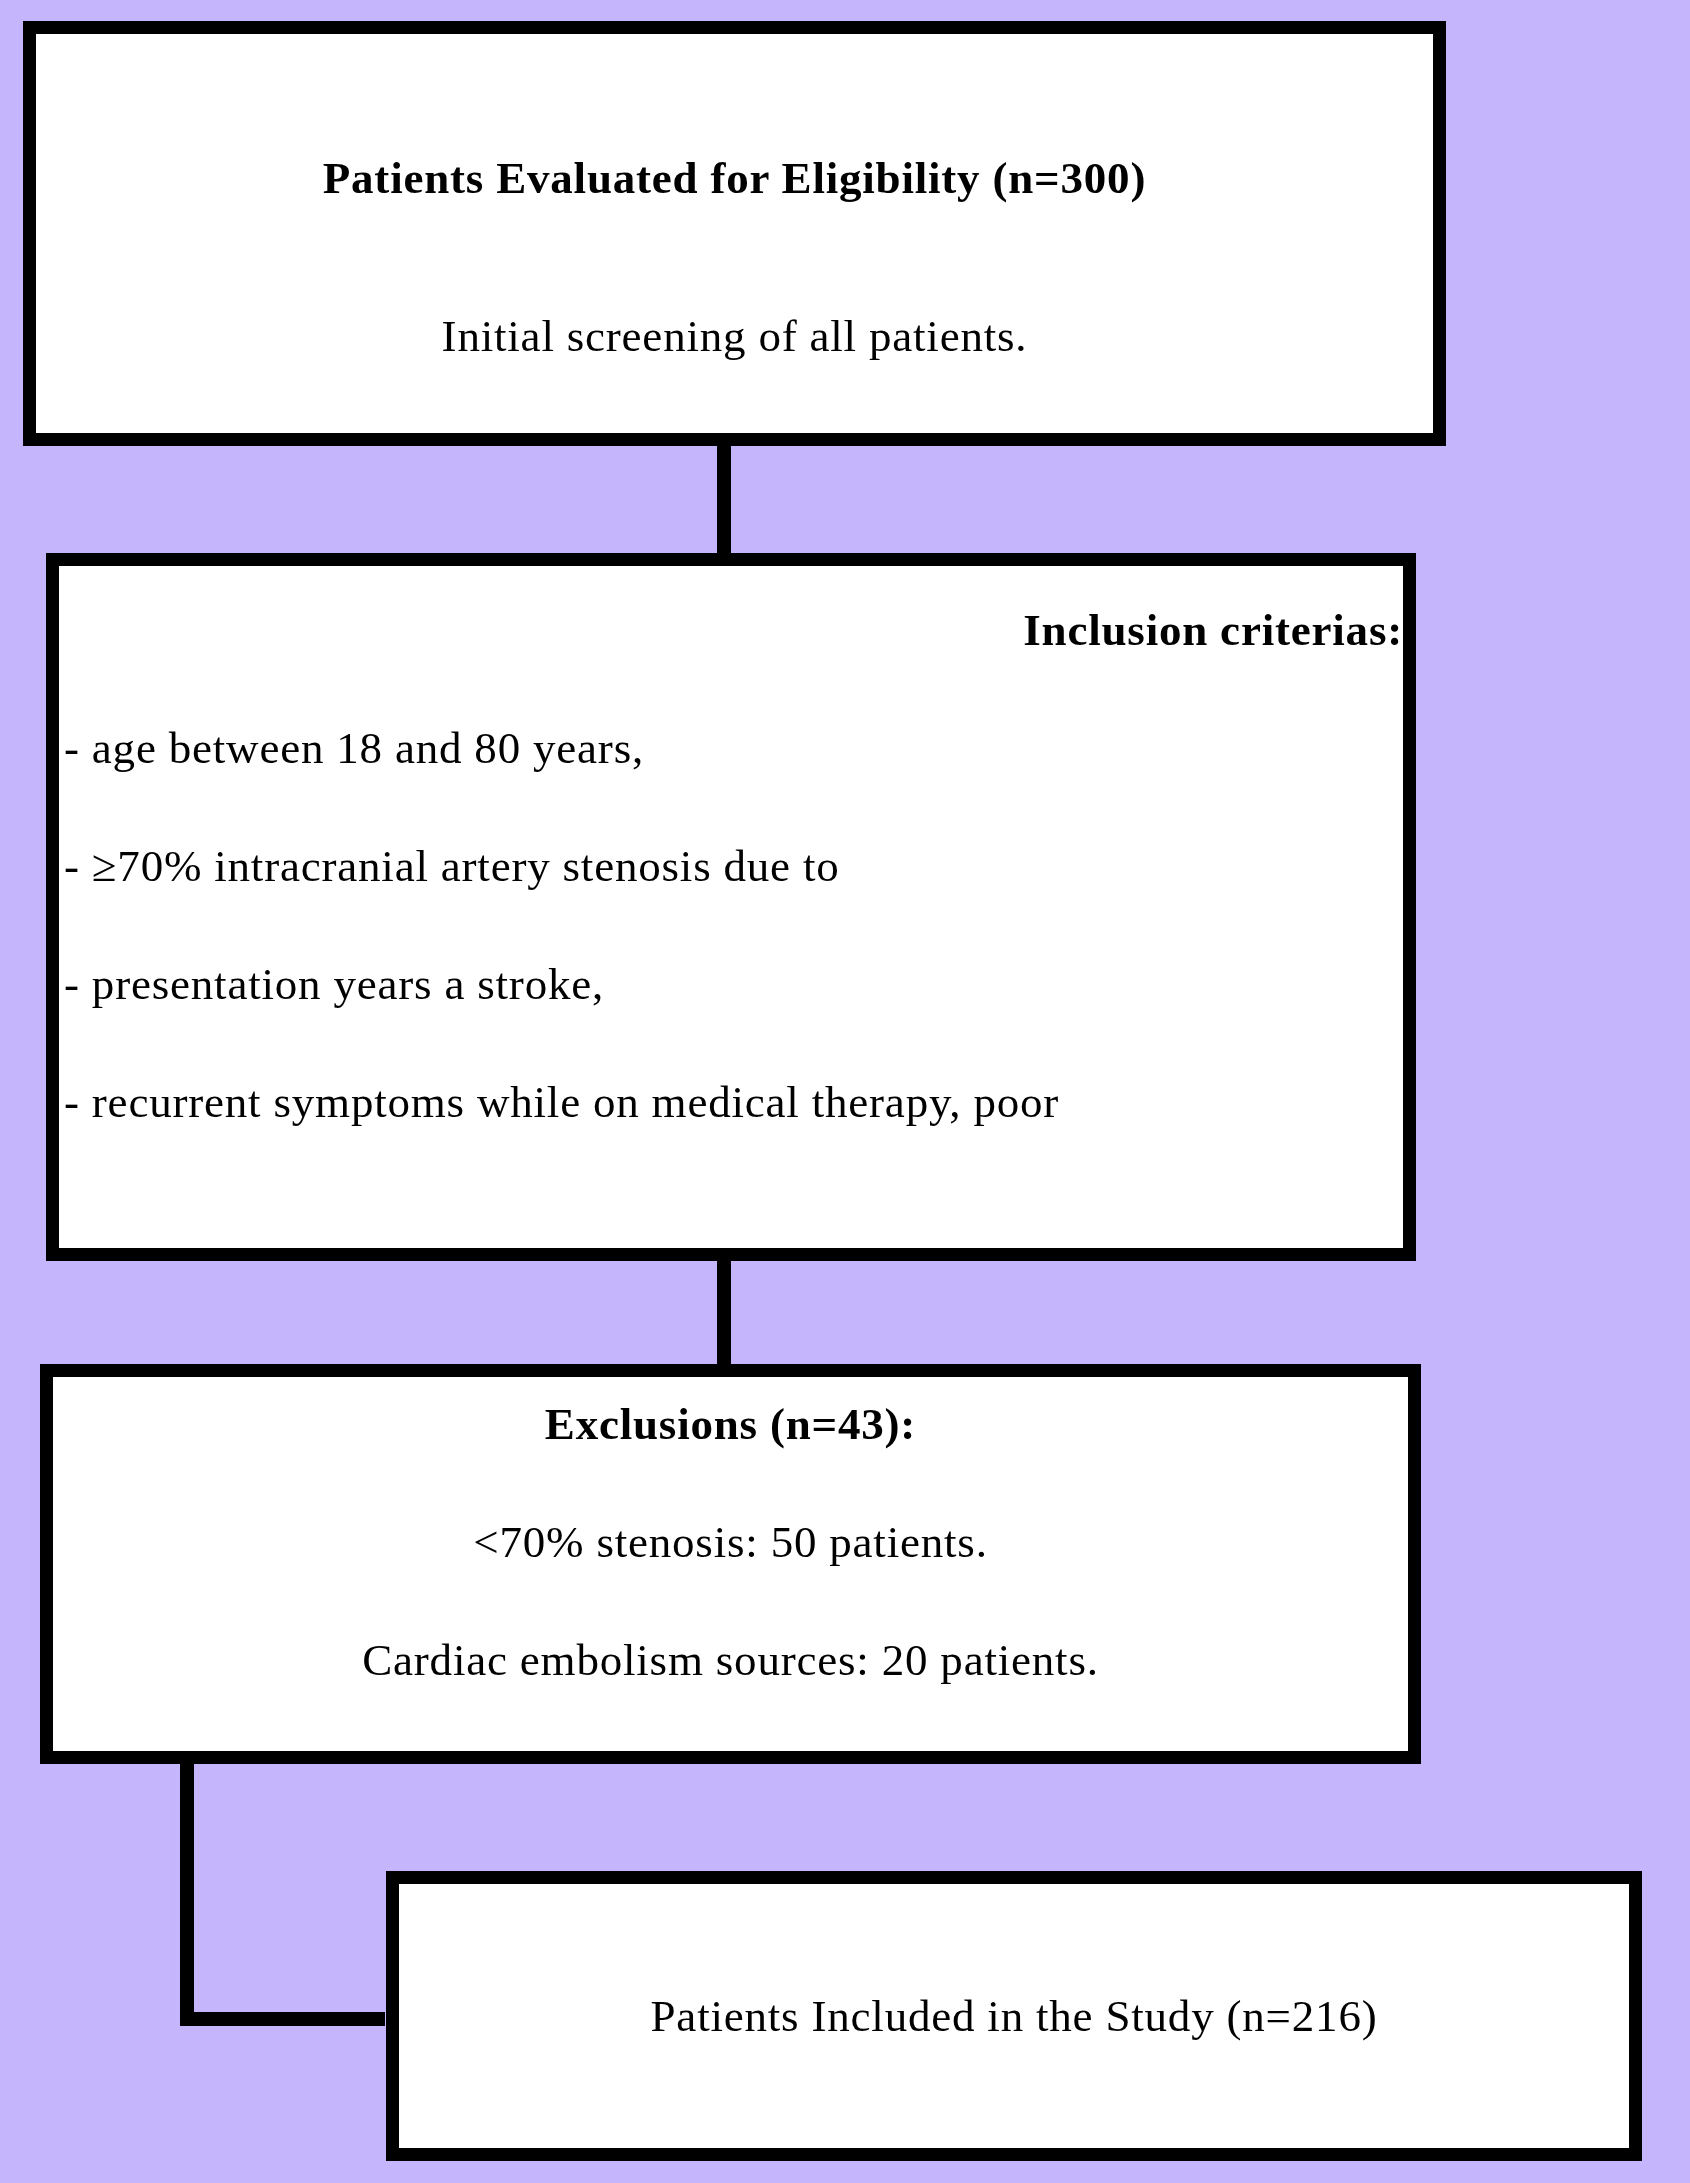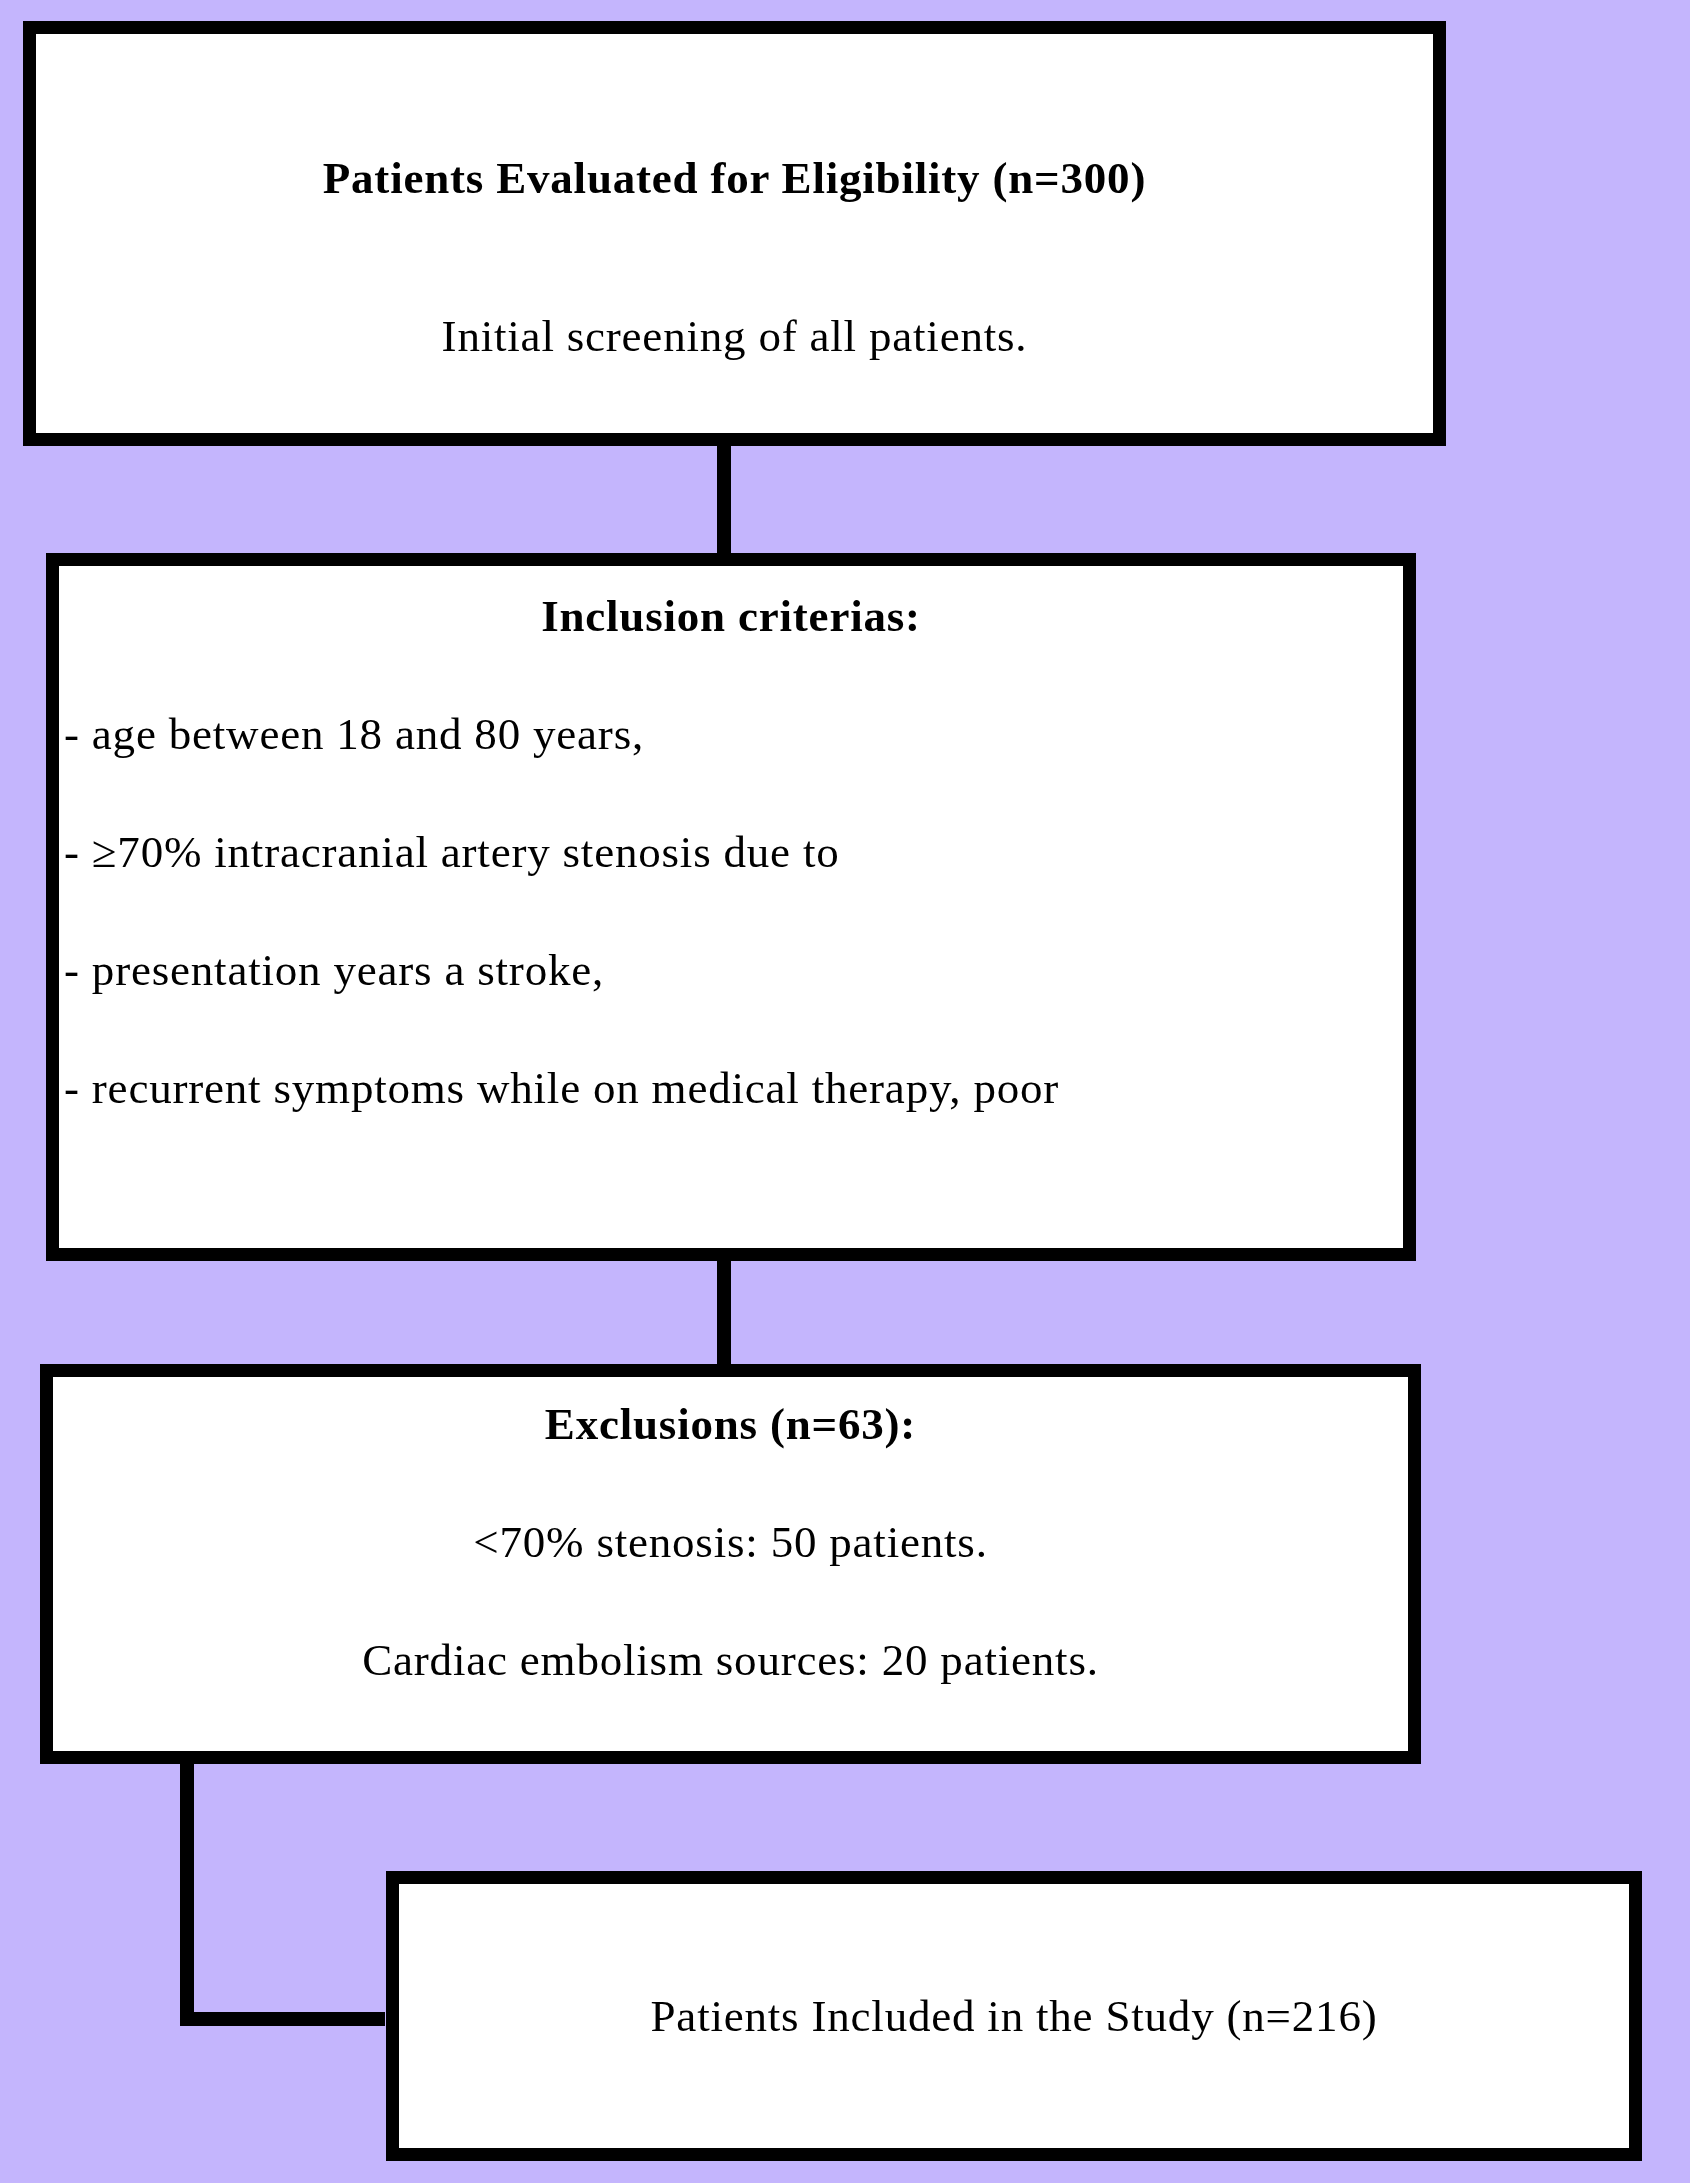--- a/index.html
+++ b/index.html
@@ -39,21 +39,21 @@
   
   #box-eligibility { left: 23px;  top: 21px;   width: 1423px; height: 425px; }
   #box-eligibility .l1 { margin-top: 119px; }
   #box-eligibility .l2 { margin-top: 107px; text-align: center; }
 
   
   #conn-1 { left: 717px; top: 446px; width: 13.5px; height: 107px; }
 
   
   #box-inclusion { left: 46px; top: 553px; width: 1370px; height: 708px; }
-  #box-inclusion .heading { margin-top: 25px; }
+  #box-inclusion .heading { margin-top: 39px; text-align: right; }
   #box-inclusion .item { margin-top: 67px; padding-left: 5px; }
   #box-inclusion .indent { padding-left: 69px; }
 
   
   #conn-2 { left: 717px; top: 1261px; width: 13.5px; height: 103px; }
 
   
   #box-exclusions { left: 40px; top: 1364px; width: 1381px; height: 400px; }
   #box-exclusions .heading { margin-top: 22px; }
   #box-exclusions .ln { margin-top: 67px; }
@@ -84,21 +84,21 @@
     <div class="line center bold heading">Inclusion criterias:</div>
     <div class="line item">- age between 18 and 80 years,</div>
     <div class="line item">- ≥70% intracranial artery stenosis due to</div>
     <div class="line item">- presentation years a stroke,</div>
     <div class="line item">- recurrent symptoms while on medical therapy, poor</div>
   </div>
 
   <div class="conn" id="conn-2"></div>
 
   <div class="box" id="box-exclusions">
-    <div class="line center bold heading">Exclusions (n=63):</div>
+    <div class="line center bold heading">Exclusions (n=43):</div>
     <div class="line center ln">&lt;70% stenosis: 50 patients.</div>
     <div class="line center ln">Cardiac embolism sources: 20 patients.</div>
   </div>
 
   <div class="conn" id="conn-3-vertical"></div>
   <div class="conn" id="conn-3-horizontal"></div>
 
   <div class="box" id="box-included">
     <div class="line center">Patients Included in the Study (n=216)</div>
   </div>

